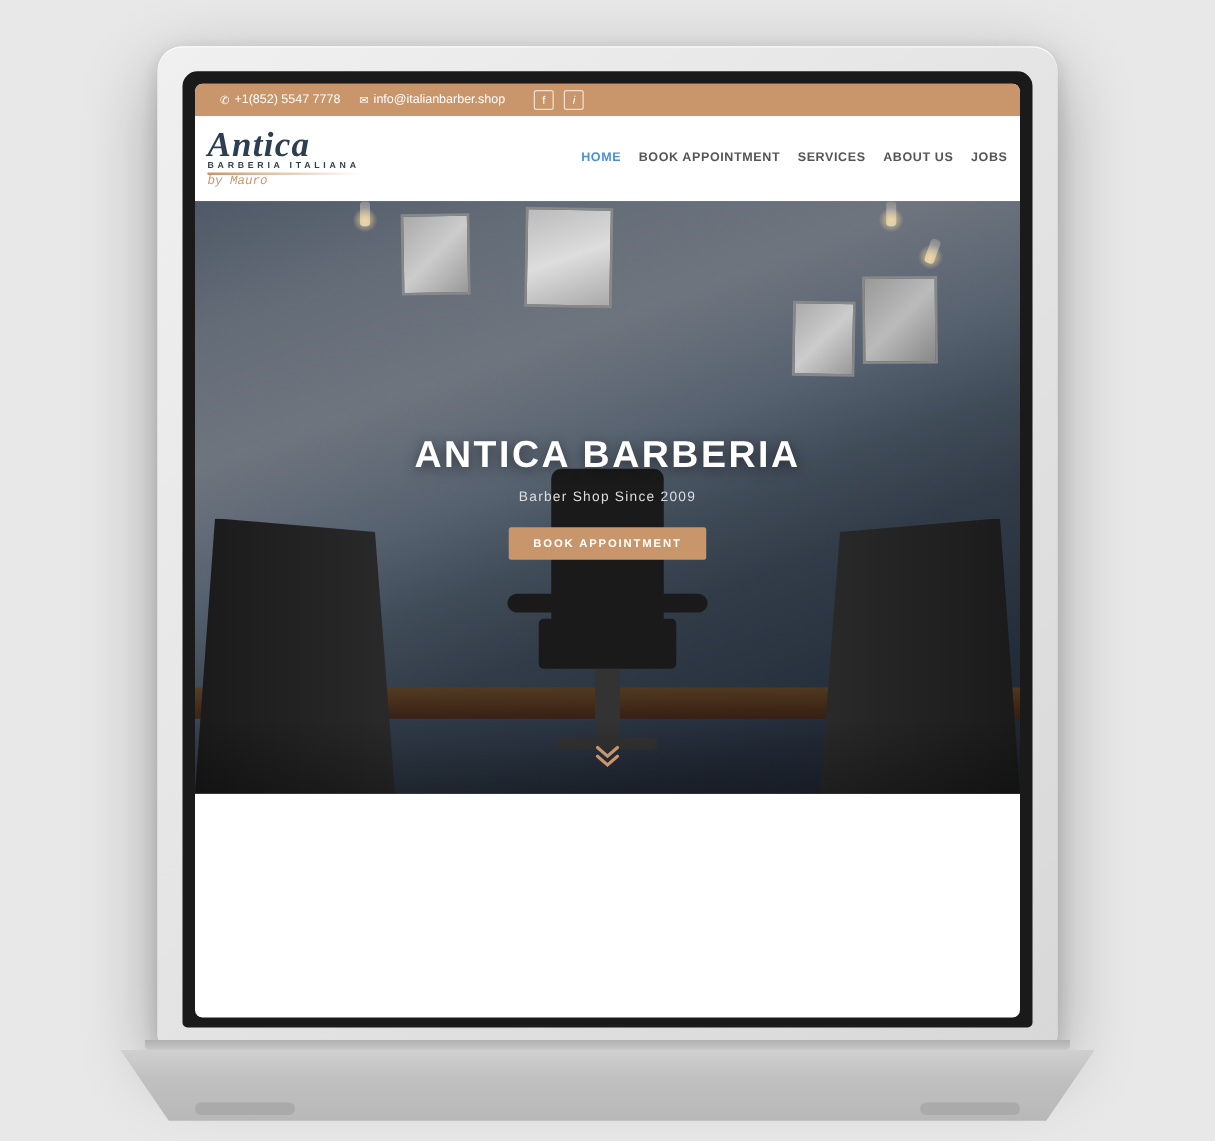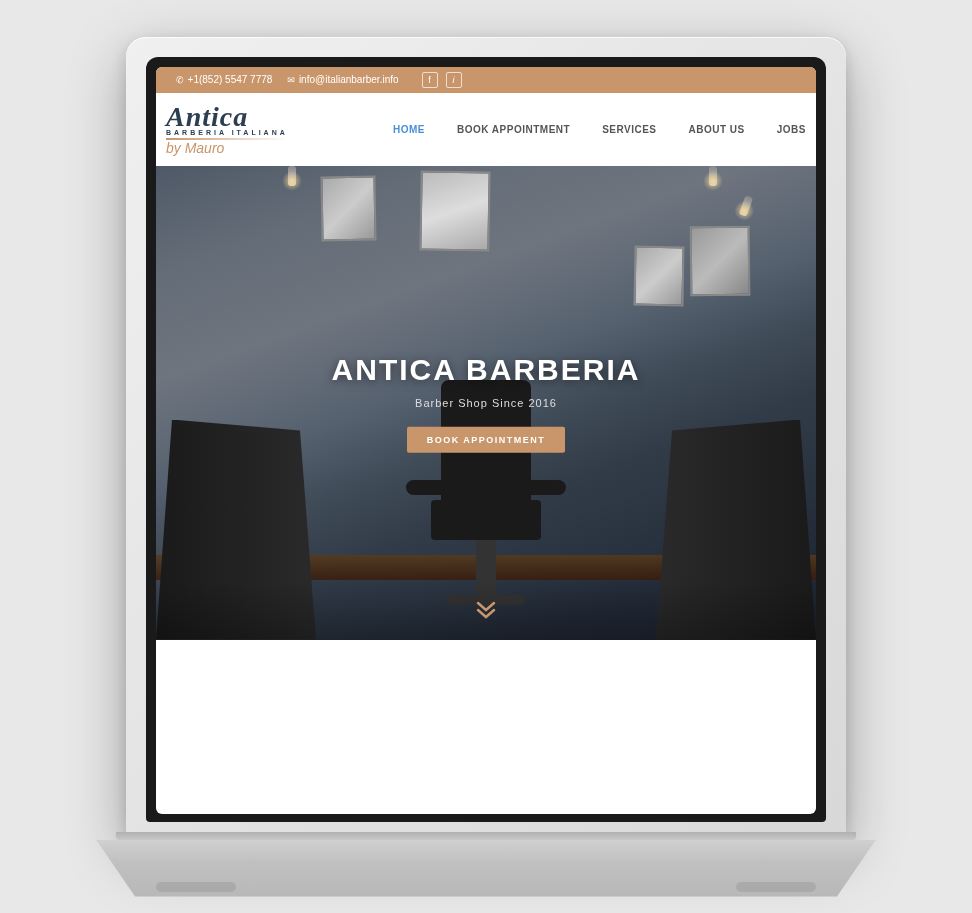--- a/index.html
+++ b/index.html
@@ -164,37 +164,37 @@
     .logo-sub {
       font-size: 7px;
       letter-spacing: 3px;
       color: #2c3e50;
       text-transform: uppercase;
       font-weight: bold;
       margin-top: -2px;
     }
 
     .logo-by-mauro {
-      font-family: Liberation Sans, sans-serif;
-      font-size: 14px;
+      font-family: Liberation Mono, monospace;
+      font-size: 10px;
       color: #c9956a;
       font-style: italic;
       margin-top: 0px;
     }
 
     .logo-underline {
       width: 100%;
       height: 2px;
       background: linear-gradient(to right, #c9956a, transparent);
       margin-top: 2px;
     }
 
     .nav-links {
       display: flex;
-      gap: 32px;
+      gap: 14px;
       align-items: center;
     }
 
     .nav-link {
       font-size: 10px;
       font-weight: 600;
       letter-spacing: 0.5px;
       color: #555;
       cursor: pointer;
       text-decoration: none;
@@ -452,21 +452,21 @@
     <div class="screen-bezel">
       <div class="screen">
 
         <div class="top-bar">
           <div class="top-bar-phone">
             <span style="font-size:9px;">✆</span>
             <span>+1(852) 5547 7778</span>
           </div>
           <div class="top-bar-email">
             <span style="font-size:9px;">✉</span>
-            <span>info@italianbarber.info</span>
+            <span>info@italianbarber.shop</span>
           </div>
           <div class="top-bar-social">
             <div class="social-icon">f</div>
             <div class="social-icon" style="font-style:italic;">i</div>
           </div>
         </div>
 
         <div class="nav">
           <div class="logo-area">
             <span class="logo-antica">Antica</span>
@@ -523,21 +523,21 @@
             <div class="chair-base"></div>
             <div class="chair-foot"></div>
           </div>
 
           <div class="floor"></div>
 
           <div class="hero-content">
             <div class="hero-title">
               <span>ANTICA BARBERIA</span><br>
             </div>
-            <div class="hero-subtitle">Barber Shop Since 2016</div>
+            <div class="hero-subtitle">Barber Shop Since 2009</div>
             <button class="hero-cta">BOOK APPOINTMENT</button>
           </div>
 
           <div class="hero-scroll">
             <svg width="24" height="20" viewBox="0 0 24 20" fill="none" xmlns="http://www.w3.org/2000/svg">
               <path d="M4 3 L12 10 L20 3" stroke="#c9956a" stroke-width="2.5" fill="none" stroke-linecap="round"></path>
               <path d="M4 10 L12 17 L20 10" stroke="#c9956a" stroke-width="2.5" fill="none" stroke-linecap="round"></path>
             </svg>
           </div>
         </div>

